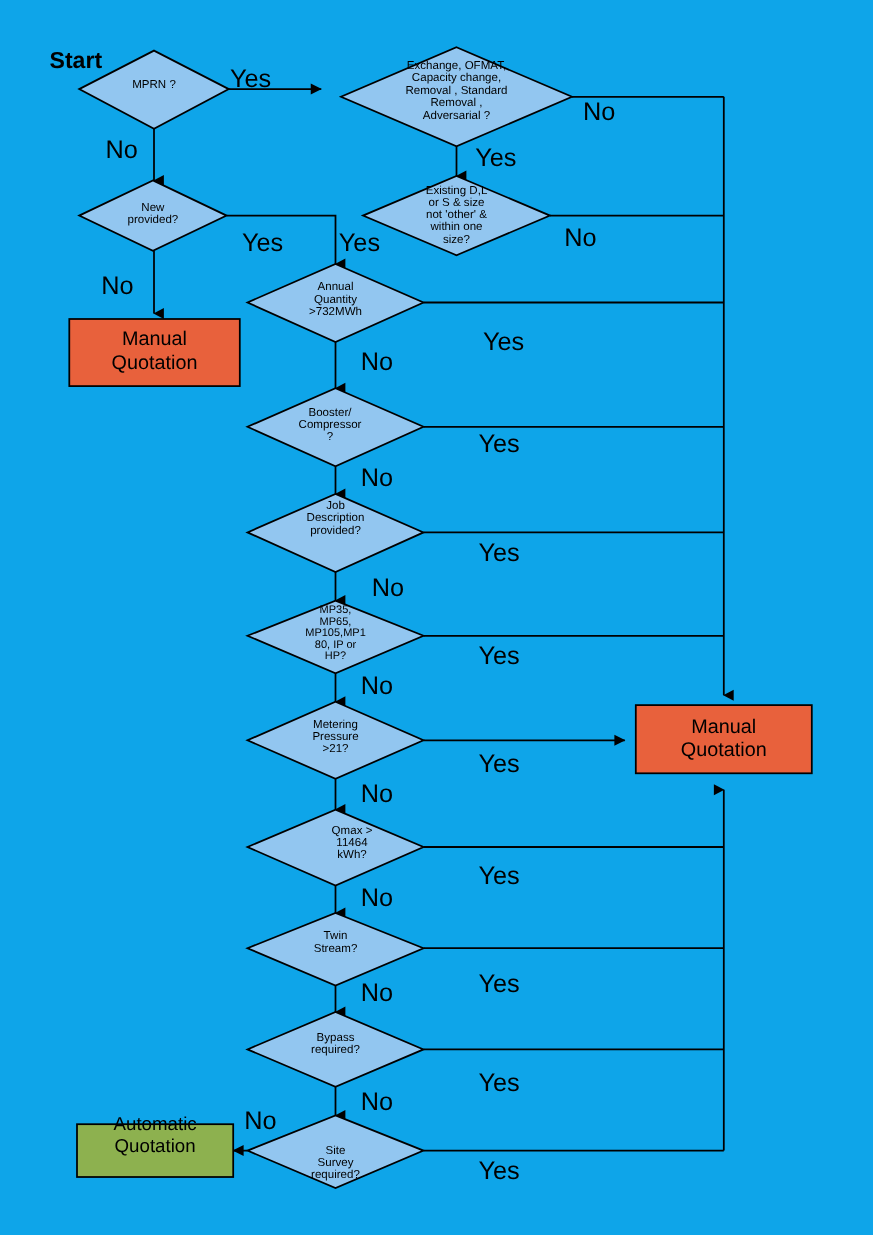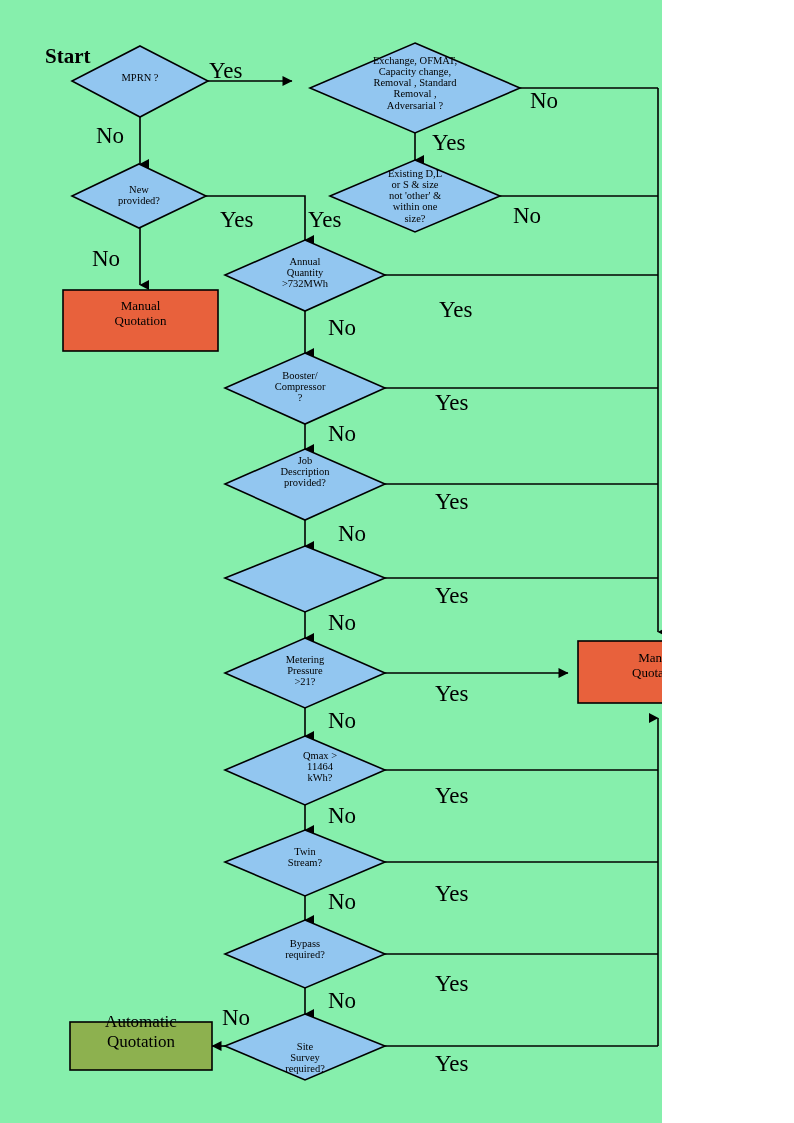--- a/index.html
+++ b/index.html
@@ -2,24 +2,24 @@
 <html><head>
 <meta charset="utf-8">
 <style>
   html, body {
     margin: 0;
     padding: 0;
     background: #ffffff;
   }
   #canvas {
     position: relative;
-    width: 662px;
+    width: 794px;
     height: 1123px;
-    background: #86efac;
-    font-family: Liberation Serif, serif;
+    background: #0ea5e9;
+    font-family: Liberation Sans, sans-serif;
     overflow: hidden;
   }
   #flow-svg {
     position: absolute;
     left: 0;
     top: 0;
     width: 794px;
     height: 1123px;
   }
   .shape-text {
@@ -33,21 +33,21 @@
   .diamond-label {
     font-size: 10.5px;
   }
   .diamond-label.small {
     font-size: 10px;
   }
   .diamond-label.leftal {
     text-align: center;
   }
   .terminal-label {
-    font-size: 13px;
+    font-size: 18px;
     line-height: 1.18;
   }
   .terminal-label.small {
     font-size: 17px;
   }
   .edge-label {
     position: absolute;
     font-size: 23px;
     color: #000000;
     white-space: nowrap;
@@ -176,20 +176,25 @@
 size?</div>
   <div class="shape-text diamond-label" style="left:245px; top:256px; width:120px;">Annual
 Quantity
 &gt;732MWh</div>
   <div class="shape-text diamond-label" style="left:240px; top:370px; width:120px;">Booster/
 Compressor
 ?</div>
   <div class="shape-text diamond-label" style="left:245px; top:455px; width:120px;">Job
 Description
 provided?</div>
+  <div class="shape-text diamond-label small" style="left:249px; top:550px; width:112px;">MP35,
+MP65,
+MP105,MP1
+80, IP or
+HP?</div>
   <div class="shape-text diamond-label" style="left:245px; top:654px; width:120px;">Metering
 Pressure
 &gt;21?</div>
   <div class="shape-text diamond-label leftal" style="left:265px; top:750px; width:110px;">Qmax &gt;
 11464
 kWh?</div>
   <div class="shape-text diamond-label" style="left:245px; top:846px; width:120px;">Twin
 Stream?</div>
   <div class="shape-text diamond-label" style="left:245px; top:938px; width:120px;text-align:center;">Bypass
 required?</div>

